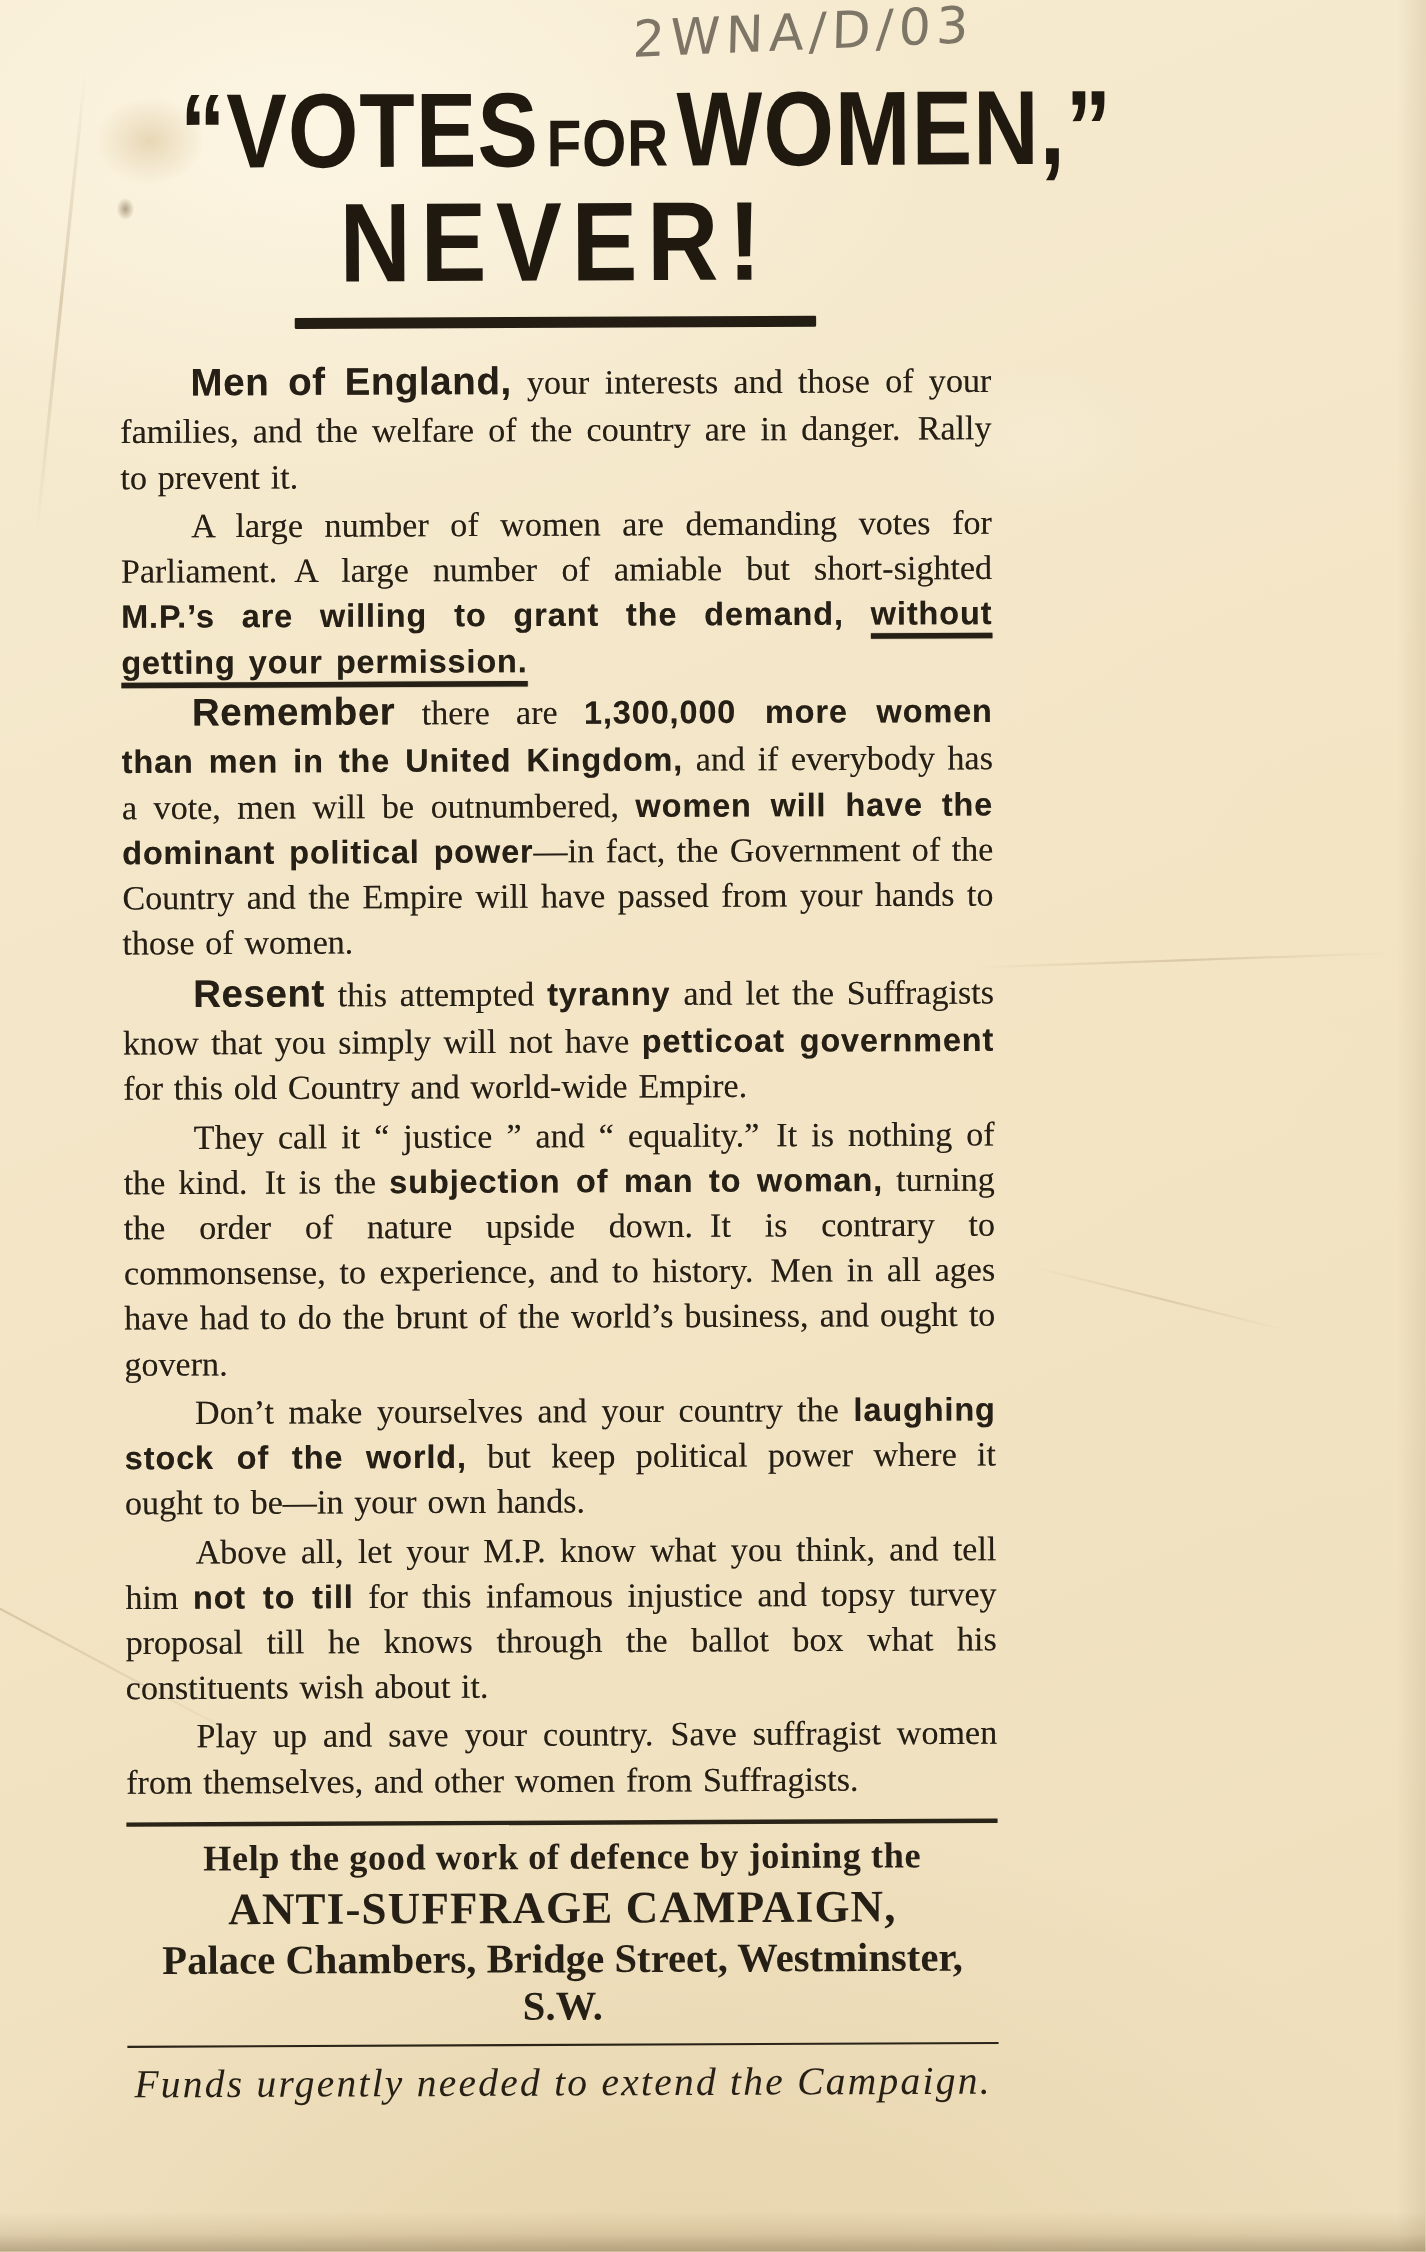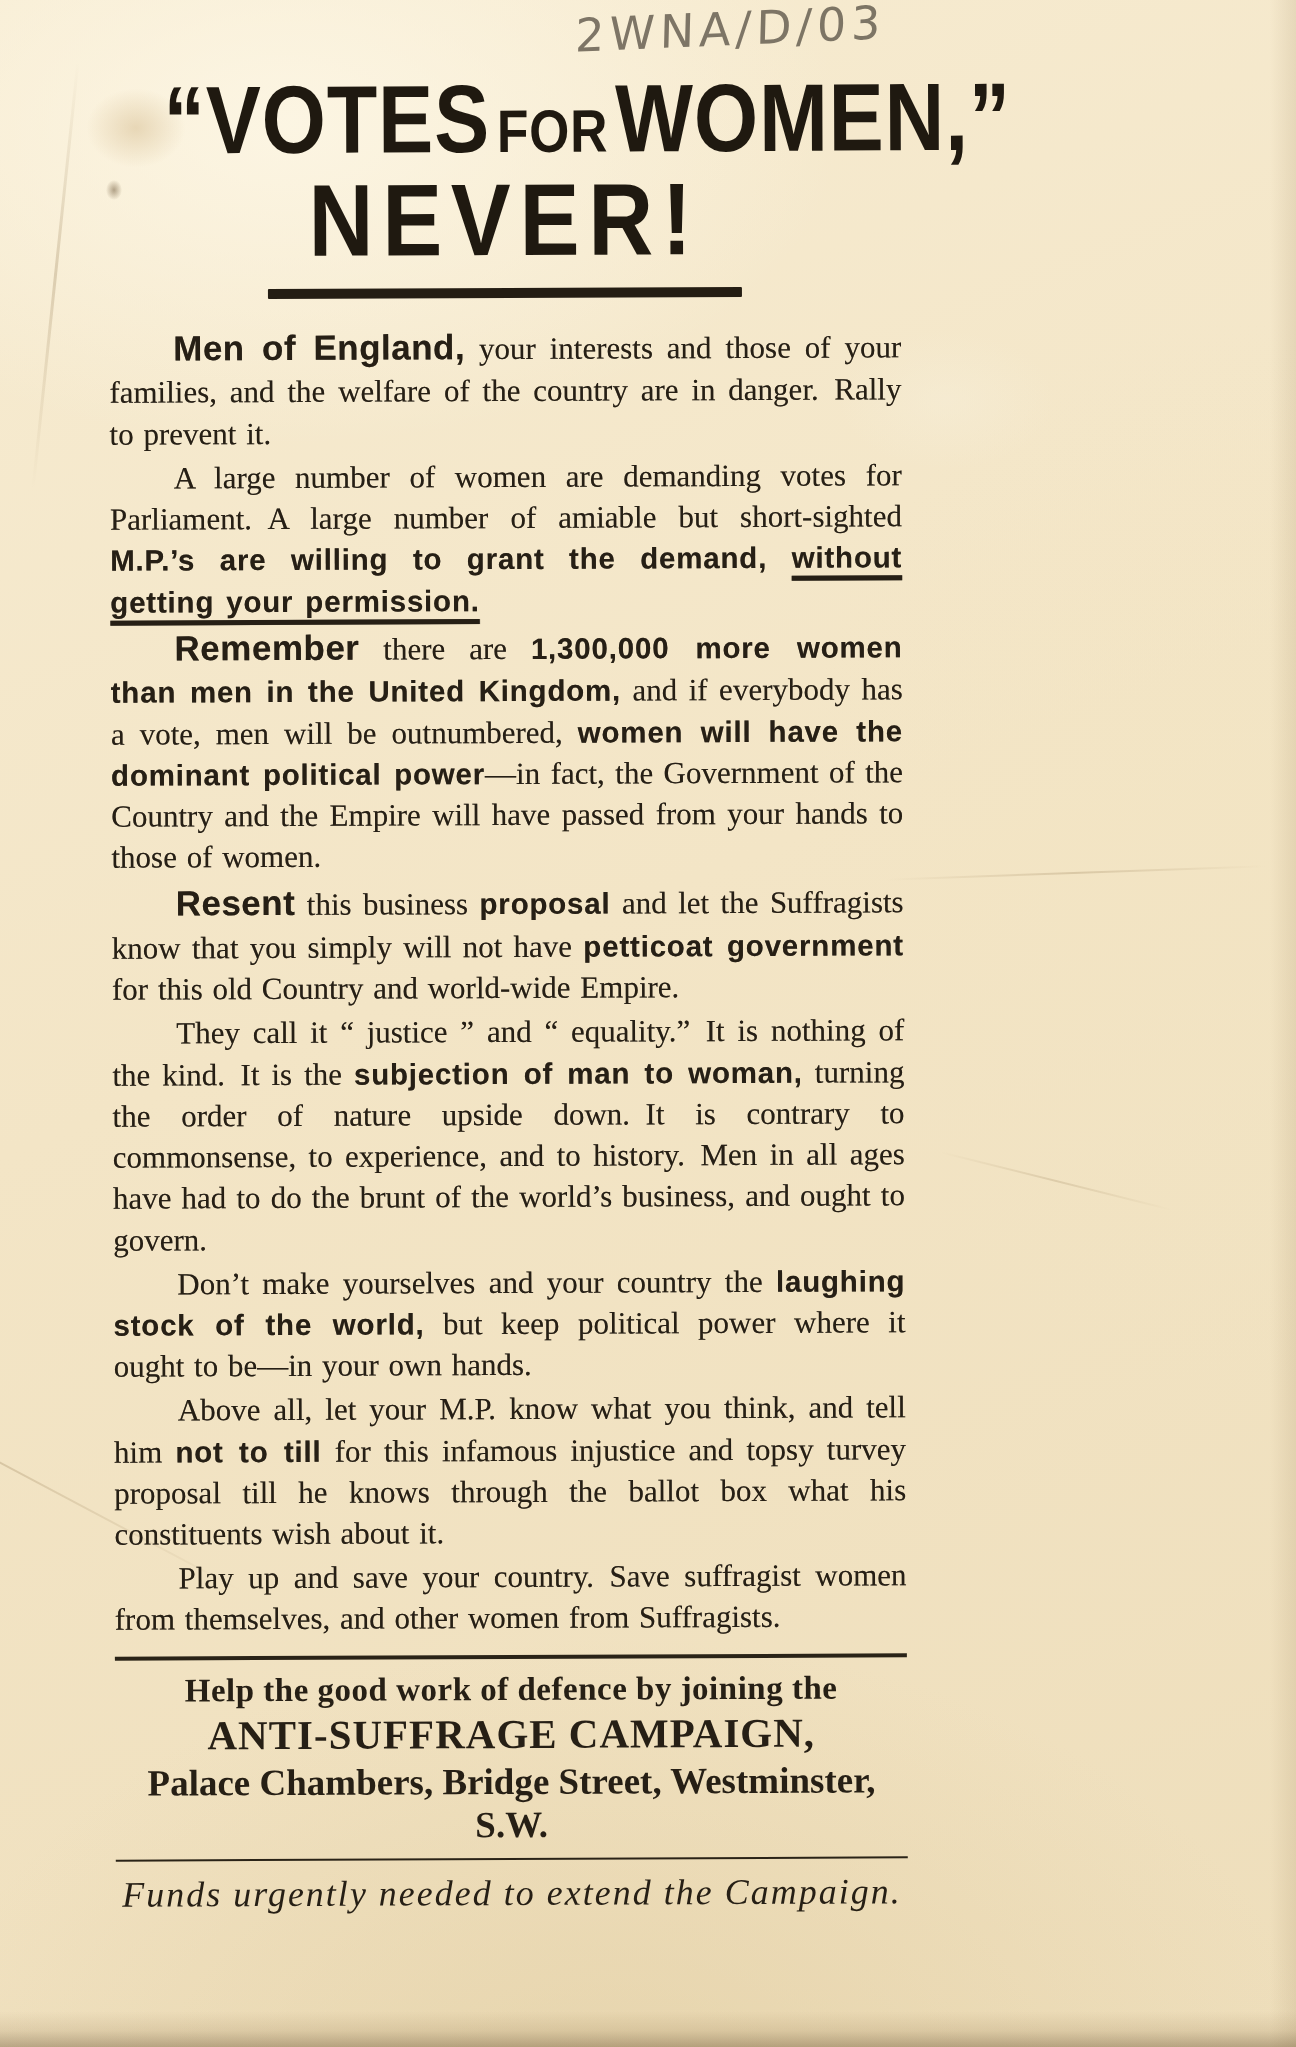--- a/index.html
+++ b/index.html
@@ -114,21 +114,21 @@
     <div class="title-block">
       <div class="t1"><span>“VOTES</span><span class="for">FOR</span><span>WOMEN,”</span></div>
       <div class="t2">NEVER!</div>
       <div class="title-rule"></div>
     </div>
 
     <div class="bodytext">
         <p><span class="lead">Men of England,</span><span class="serif"> your interests and those of your families, and the welfare of the country are in danger. Rally to prevent it.</span></p>
         <p><span class="serif">A large number of women are demanding votes for Parliament. A large number of amiable but short-sighted </span><span class="bold">M.P.’s are willing to grant the demand, </span><span class="bold-underline">without getting your permission.</span></p>
         <p><span class="lead">Remember</span><span class="serif"> there are </span><span class="bold">1,300,000 more women than men in the United Kingdom,</span><span class="serif"> and if everybody has a vote, men will be outnumbered, </span><span class="bold">women will have the dominant political power</span><span class="serif">—in fact, the Government of the Country and the Empire will have passed from your hands to those of women.</span></p>
-        <p><span class="lead">Resent</span><span class="serif"> this business </span><span class="bold">proposal</span><span class="serif"> and let the Suffragists know that you simply will not have </span><span class="bold">petticoat government</span><span class="serif"> for this old Country and world-wide Empire.</span></p>
+        <p><span class="lead">Resent</span><span class="serif"> this attempted </span><span class="bold">tyranny</span><span class="serif"> and let the Suffragists know that you simply will not have </span><span class="bold">petticoat government</span><span class="serif"> for this old Country and world-wide Empire.</span></p>
         <p><span class="serif">They call it “ justice ” and “ equality.” It is nothing of the kind. It is the </span><span class="bold">subjection of man to woman,</span><span class="serif"> turning the order of nature upside down. It is contrary to commonsense, to experience, and to history. Men in all ages have had to do the brunt of the world’s business, and ought to govern.</span></p>
         <p><span class="serif">Don’t make yourselves and your country the </span><span class="bold">laughing stock of the world,</span><span class="serif"> but keep political power where it ought to be—in your own hands.</span></p>
         <p><span class="serif">Above all, let your M.P. know what you think, and tell him </span><span class="bold">not to till</span><span class="serif"> for this infamous injustice and topsy turvey proposal till he knows through the ballot box what his constituents wish about it.</span></p>
         <p><span class="serif">Play up and save your country. Save suffragist women from themselves, and other women from Suffragists.</span></p>
       </div>
 
     <div class="footer">
       <div class="frule-top"></div>
       <div class="f-help">Help the good work of defence by joining the</div>
       <div class="f-org">ANTI-SUFFRAGE CAMPAIGN,</div>

